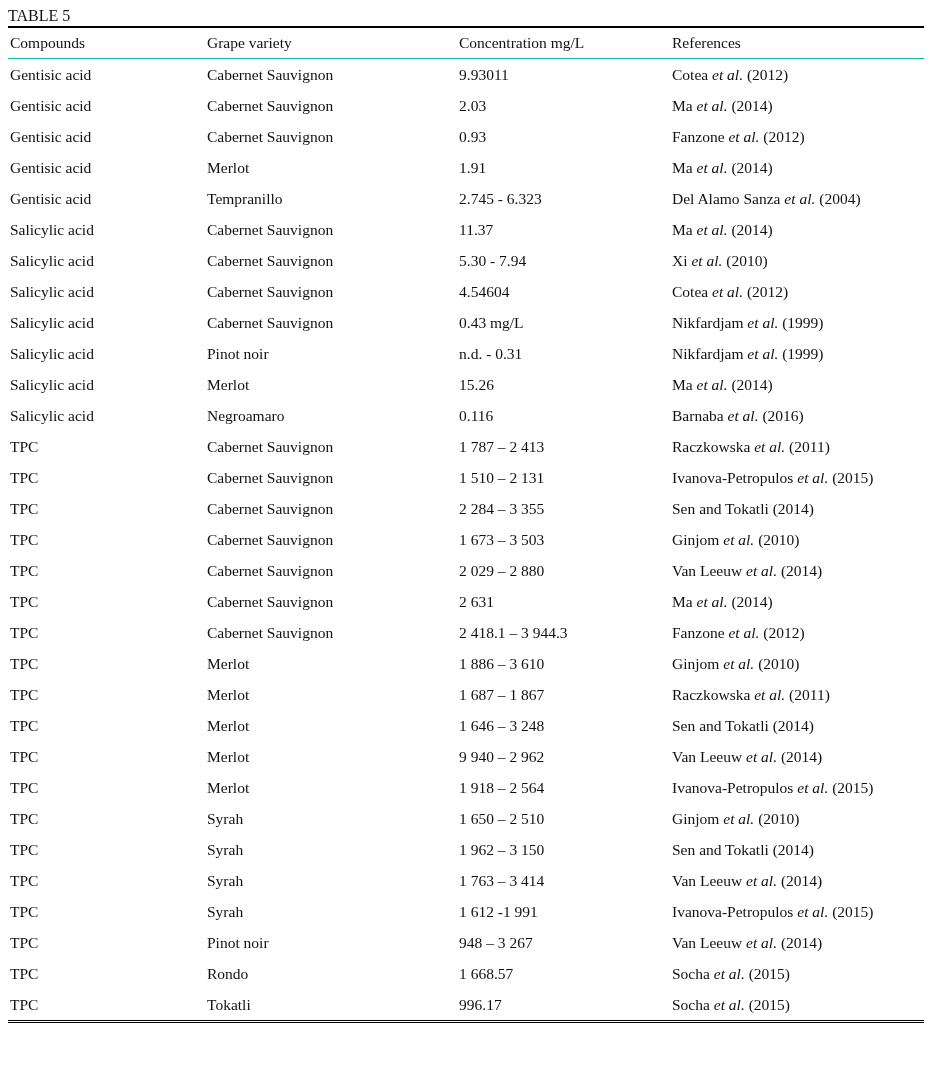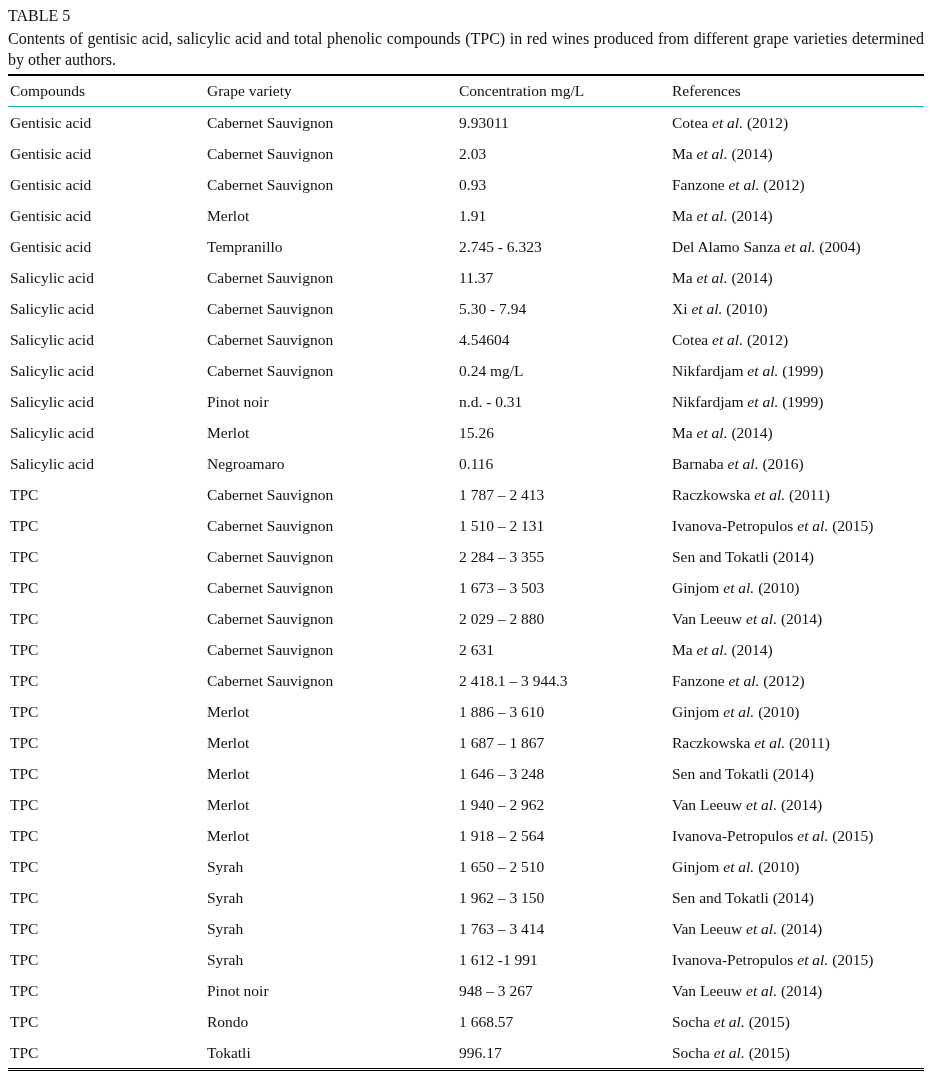--- a/index.html
+++ b/index.html
@@ -57,21 +57,20 @@
     overflow: hidden;
   }
 </style>
 </head>
 <body>
 
 <div class="page">
 
   <p class="table-label">TABLE 5</p>
 
-  <p class="table-caption">Contents of gentisic acid, salicylic acid and total phenolic compounds (TPC) in red wines produced from different grape varieties determined by other authors.</p>
 
   <table class="data-table">
     <colgroup>
       <col class="c1">
         <col class="c2">
         <col class="c3">
         <col class="c4">
     </colgroup>
     <thead>
       <tr>
@@ -126,21 +125,21 @@
         </tr>
         <tr>
           <td>Salicylic acid</td>
           <td>Cabernet Sauvignon</td>
           <td>4.54604</td>
           <td>Cotea <i>et al.</i> (2012)</td>
         </tr>
         <tr>
           <td>Salicylic acid</td>
           <td>Cabernet Sauvignon</td>
-          <td>0.24 mg/L</td>
+          <td>0.43 mg/L</td>
           <td>Nikfardjam <i>et al.</i> (1999)</td>
         </tr>
         <tr>
           <td>Salicylic acid</td>
           <td>Pinot noir</td>
           <td>n.d. - 0.31</td>
           <td>Nikfardjam <i>et al.</i> (1999)</td>
         </tr>
         <tr>
           <td>Salicylic acid</td>
@@ -210,21 +209,21 @@
         </tr>
         <tr>
           <td>TPC</td>
           <td>Merlot</td>
           <td>1 646 – 3 248</td>
           <td>Sen and Tokatli (2014)</td>
         </tr>
         <tr>
           <td>TPC</td>
           <td>Merlot</td>
-          <td>1 940 – 2 962</td>
+          <td>9 940 – 2 962</td>
           <td>Van Leeuw <i>et al.</i> (2014)</td>
         </tr>
         <tr>
           <td>TPC</td>
           <td>Merlot</td>
           <td>1 918 – 2 564</td>
           <td>Ivanova-Petropulos <i>et al.</i> (2015)</td>
         </tr>
         <tr>
           <td>TPC</td>

